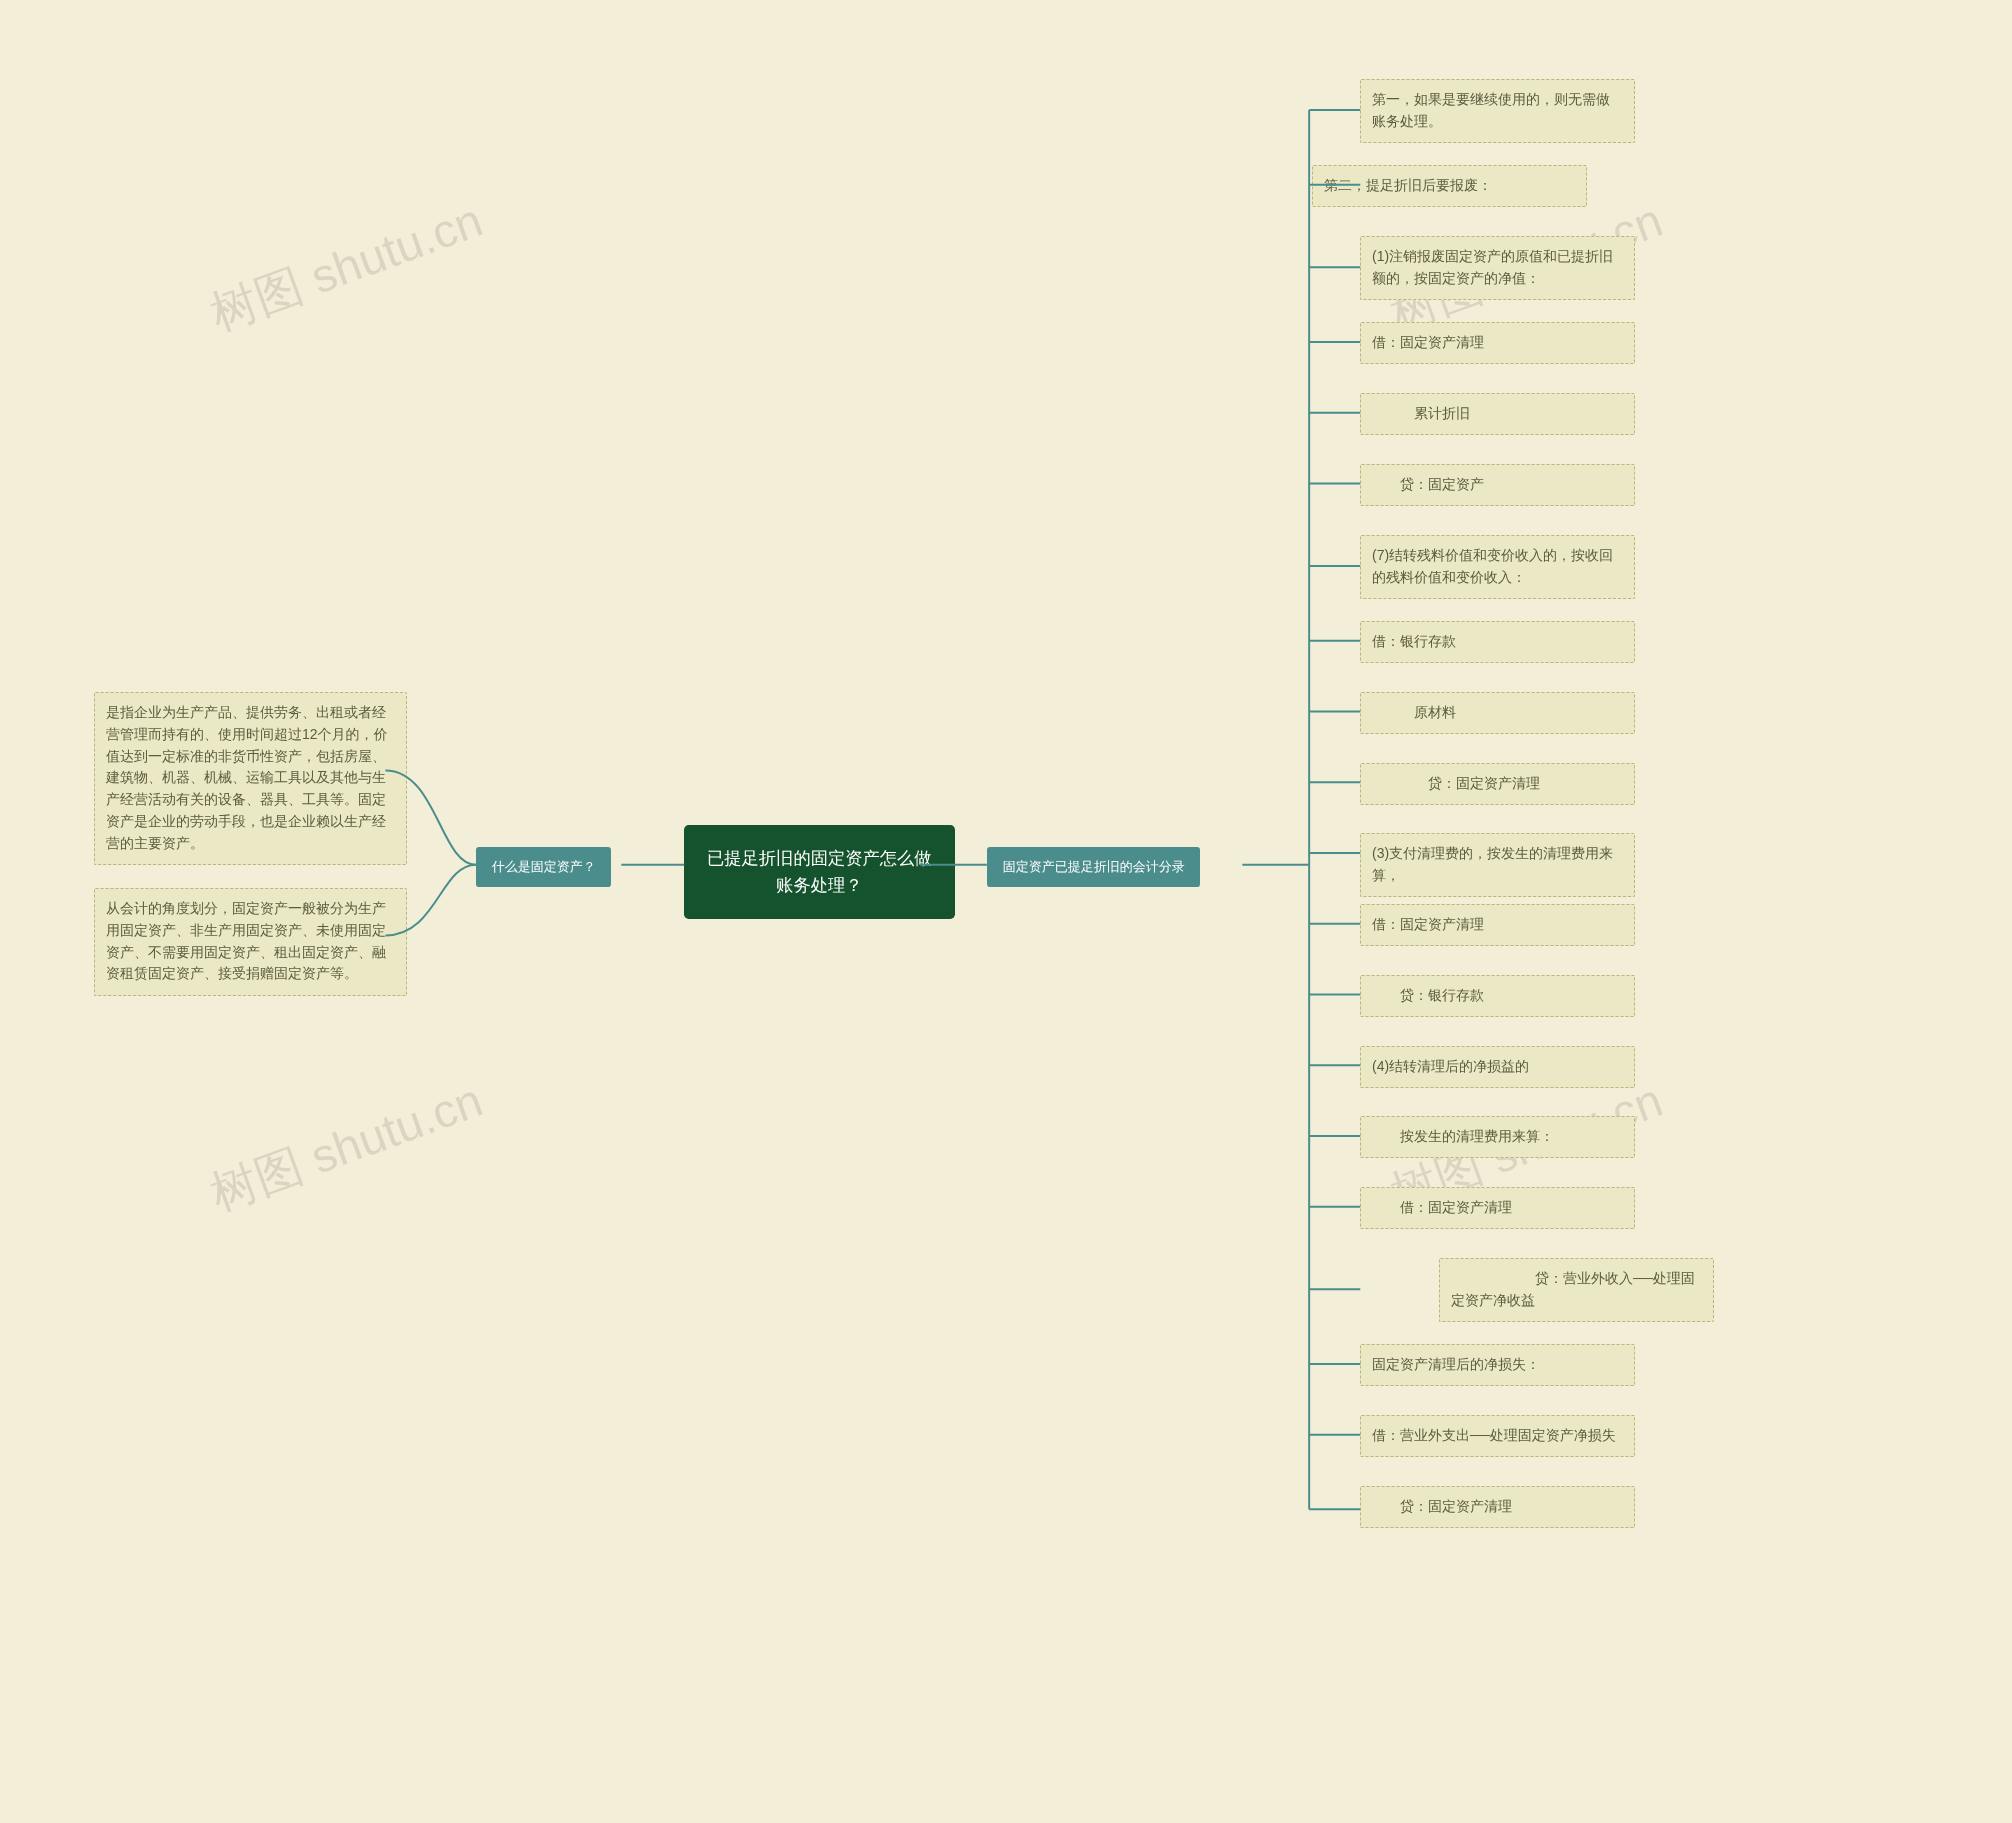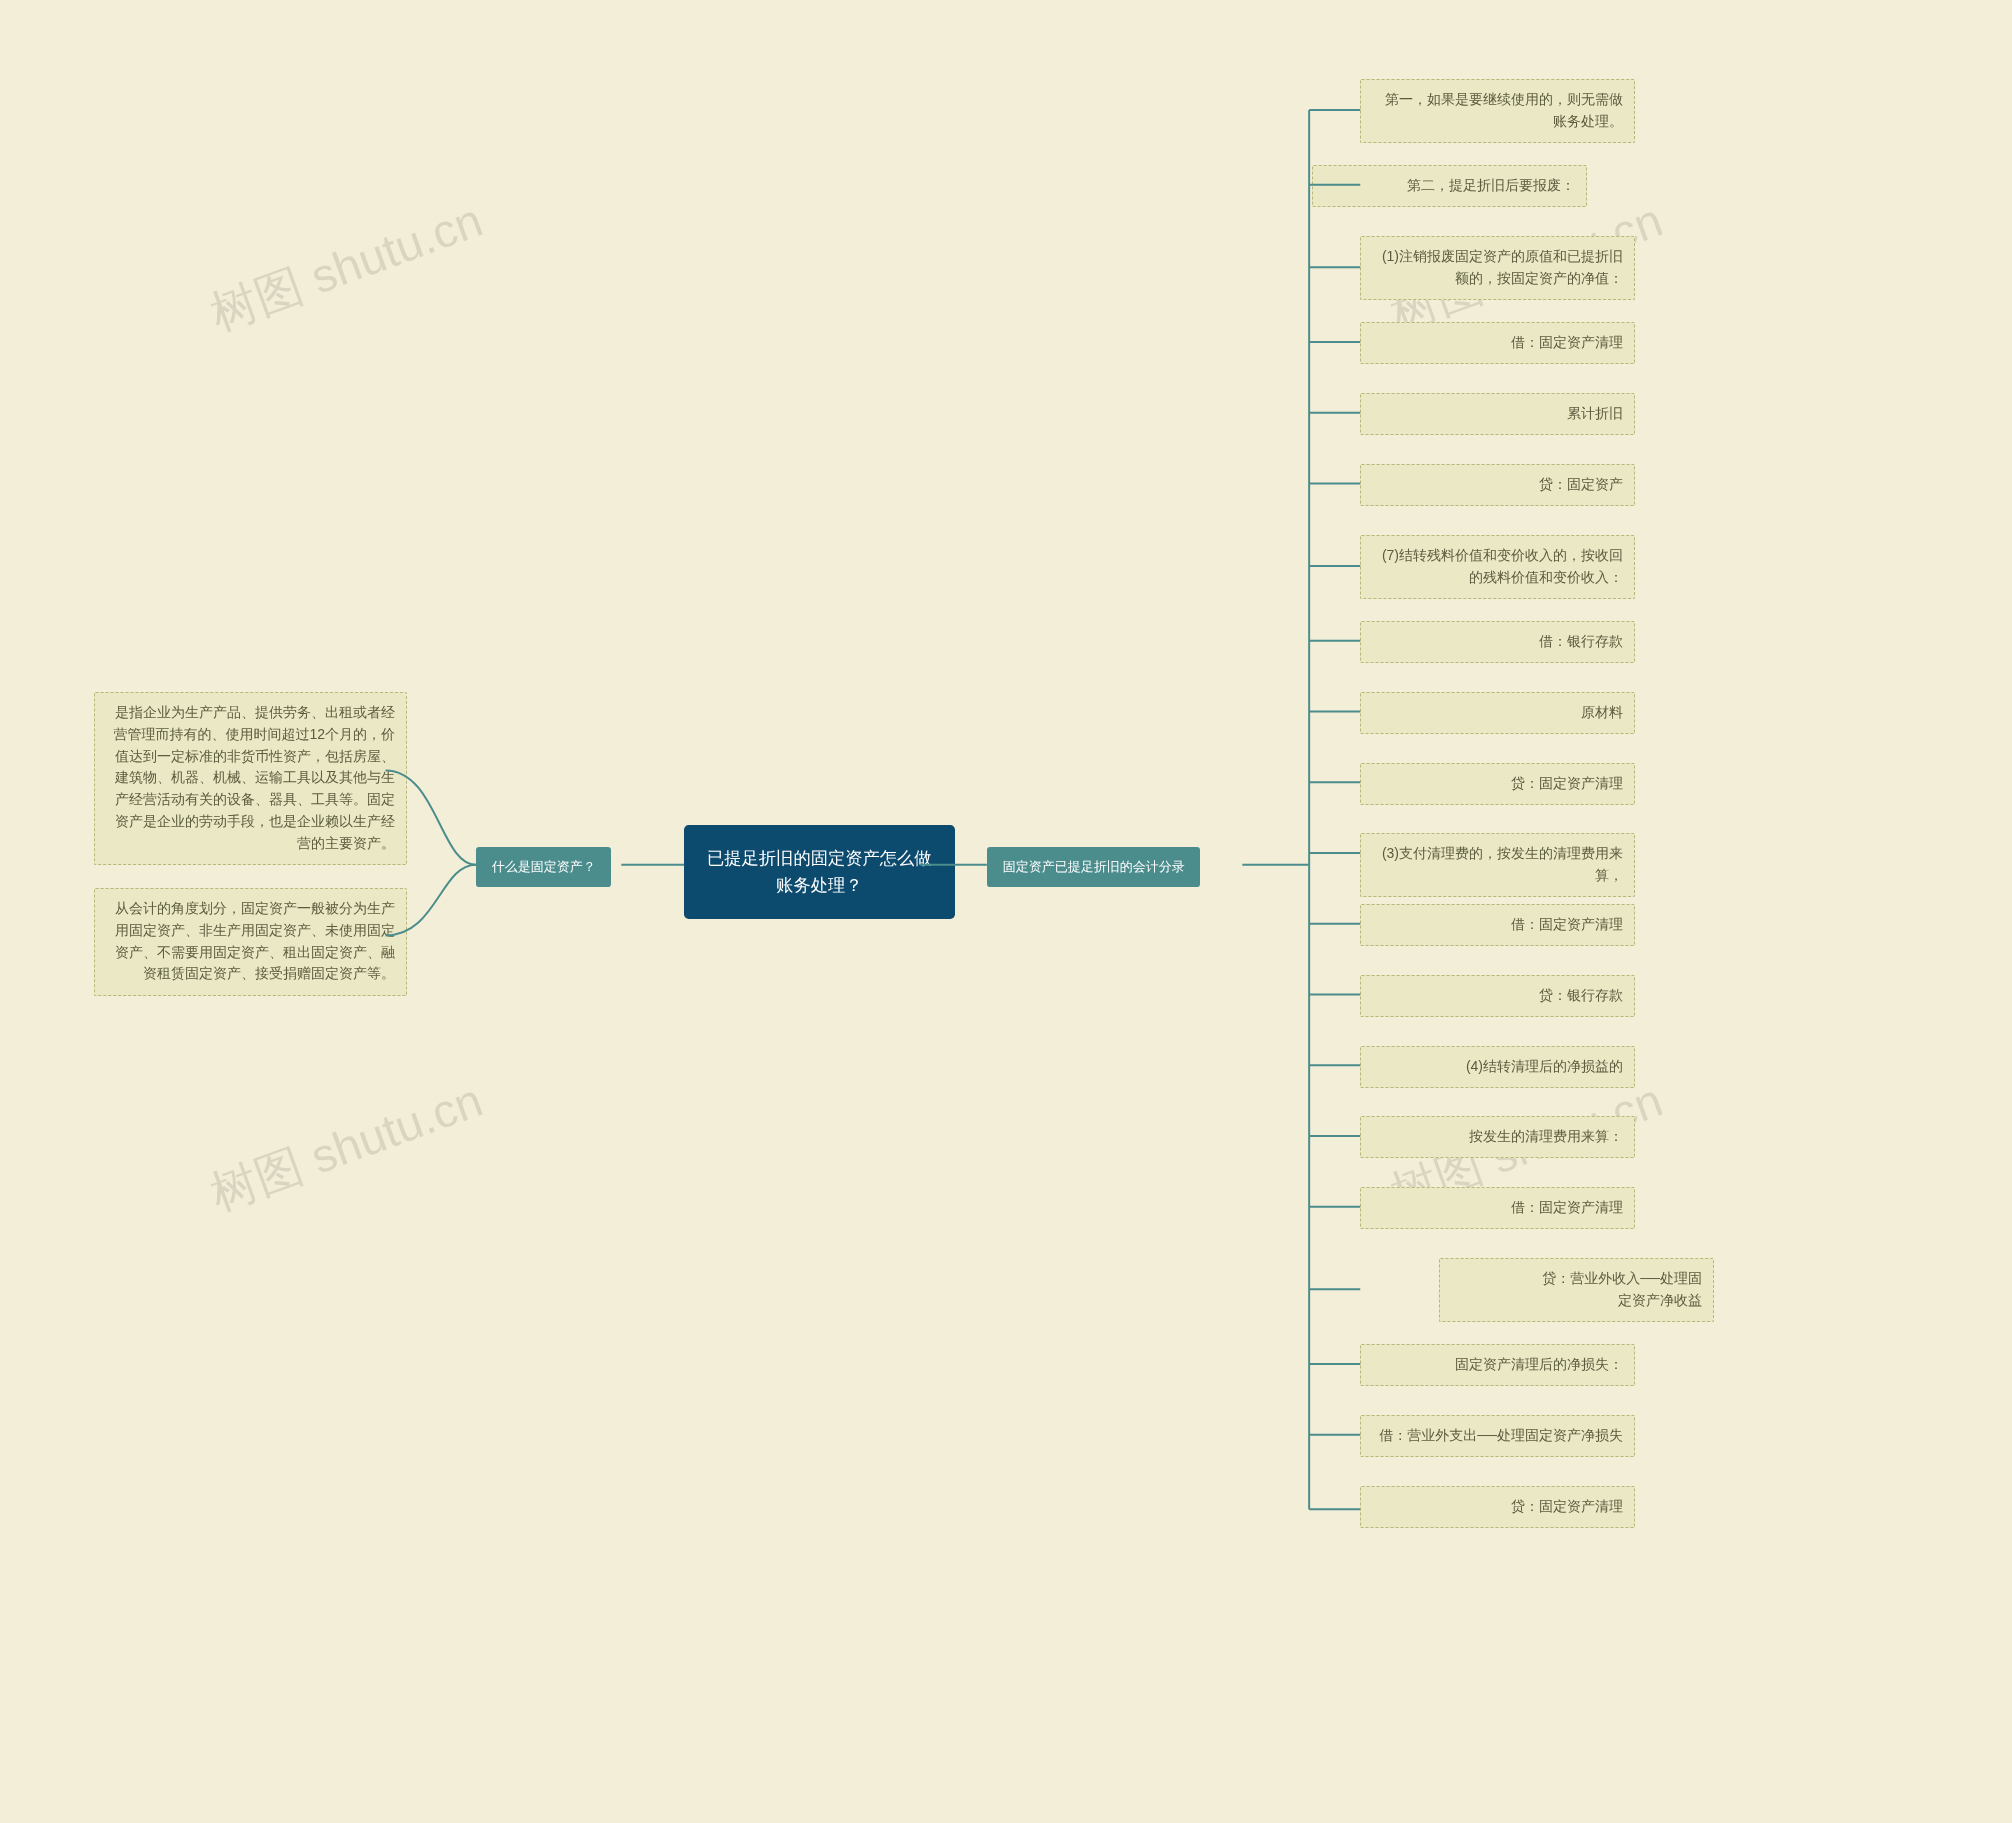--- a/index.html
+++ b/index.html
@@ -18,21 +18,21 @@
     transform:rotate(-20deg);
     pointer-events:none;
     user-select:none;
     white-space:nowrap;
     font-family:Arial,sans-serif;
   }
   .root{
     position:absolute;
     width:236px;
     padding:20.4px 17.3px;
-    background:#0c4a6e;
+    background:#14532d;
     color:#fff;
     font-size:17.3px;
     line-height:1.55;
     text-align:center;
     border-radius:4.7px;
   }
   .branch{
     position:absolute;
     padding:11px 15.7px;
     background:#4b8c8d;
@@ -46,21 +46,20 @@
     width:275px;
     min-height:27px;
     padding:9.4px 11px;
     background:#eae8c5;
     border:1.6px dashed #b9b67a;
     color:#5c5b3e;
     font-size:14px;
     line-height:1.55;
     border-radius:1.6px;
     box-sizing:border-box;
-    text-align:right;
   }
   .leaf.wide{width:313px}
   svg.links{position:absolute;left:0;top:0;pointer-events:none}
 </style>
 </head>
 <body>
 
 <div class="watermark" style="left:204px;top:236px">树图 shutu.cn</div>
 <div class="watermark" style="left:1384px;top:236px">树图 shutu.cn</div>
 <div class="watermark" style="left:204px;top:1116px">树图 shutu.cn</div>

